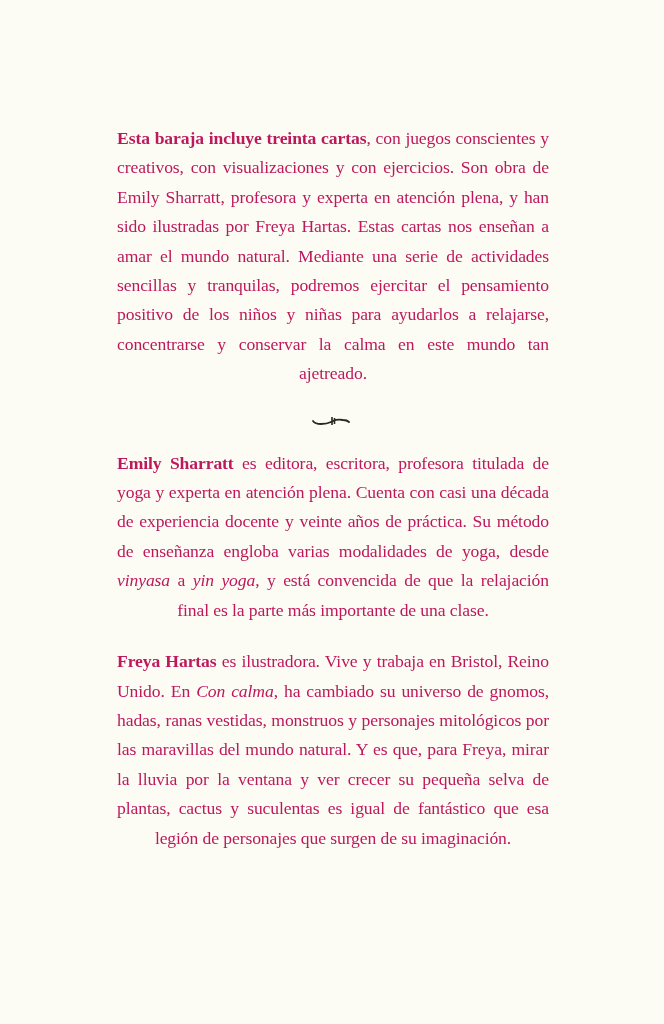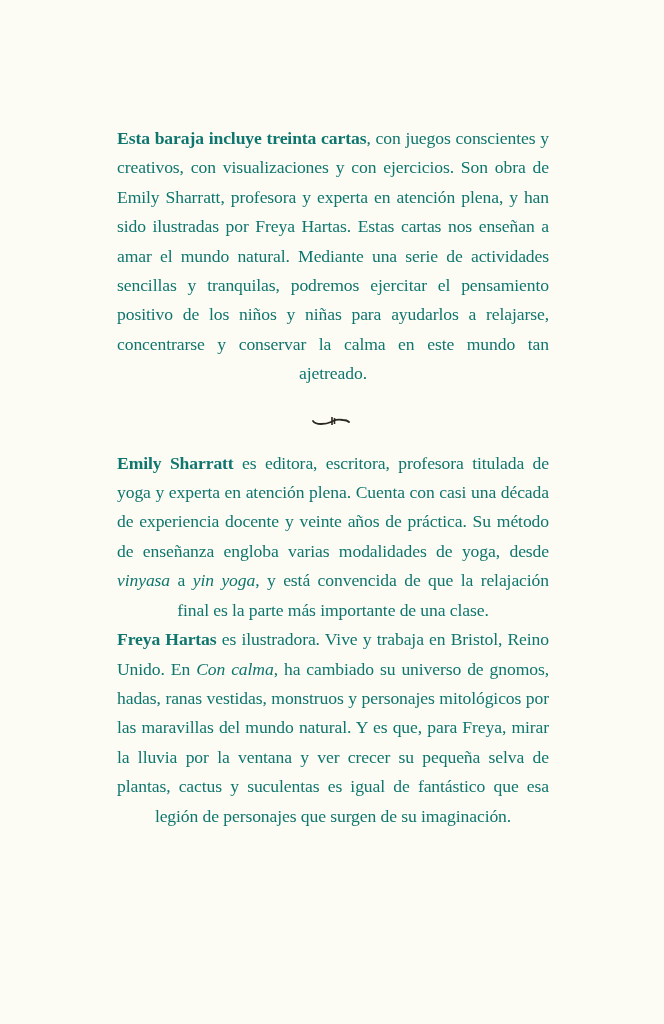--- a/index.html
+++ b/index.html
@@ -6,35 +6,35 @@
   body {
     width: 664px; height: 1024px;
     background: #fcfcf4;
     position: relative; overflow: hidden;
   }
   .page {
     position: absolute; left: 117px; top: 124px; width: 432px;
     font-family: "Liberation Serif", "DejaVu Serif", serif;
     font-size: 17.6px;
     line-height: 29.4px;
-    color: #0f766e;
+    color: #be185d;
     text-align: justify;
     text-align-last: center;
     hyphens: manual;
     letter-spacing: -0.1px;
   }
   .para { margin: 0; }
   .para b { font-weight: bold; }
   .para i { font-style: italic; }
   .ornament {
     display: block; width: 60px; height: 30px;
     margin: 16px auto 14px auto;
   }
   .p2 { margin-top: 10px; }
-  .p3 { }
+  .p3 { margin-top: 22px; }
 </style>
 </head>
 <body>
 
 <div class="page">
   <p class="para"><b>Esta baraja incluye treinta cartas</b><span>, con juegos cons­cientes y creativos, con visualizaciones y con ejercicios. Son obra de Emily Sharratt, profesora y experta en atención plena, y han sido ilustradas por Freya Hartas. Estas cartas nos enseñan a amar el mundo natural. Mediante una serie de actividades sencillas y tranqui­las, podremos ejercitar el pensamiento positivo de los niños y niñas para ayudarlos a relajarse, concentrarse y conservar la calma en este mundo tan ajetreado.</span></p>
 
   <svg class="ornament" viewBox="0 0 60 30">
     <path d="M10 16 Q12 19 18 19 Q24 19 28 17 L30 16 Q34 14 40 15 Q44 15 46 17" stroke="#2a2620" stroke-width="1.8" fill="none" stroke-linecap="round"></path>
     <path d="M29 12 L29 20 M31.5 13 L31.5 19" stroke="#2a2620" stroke-width="1.6" fill="none"></path>

